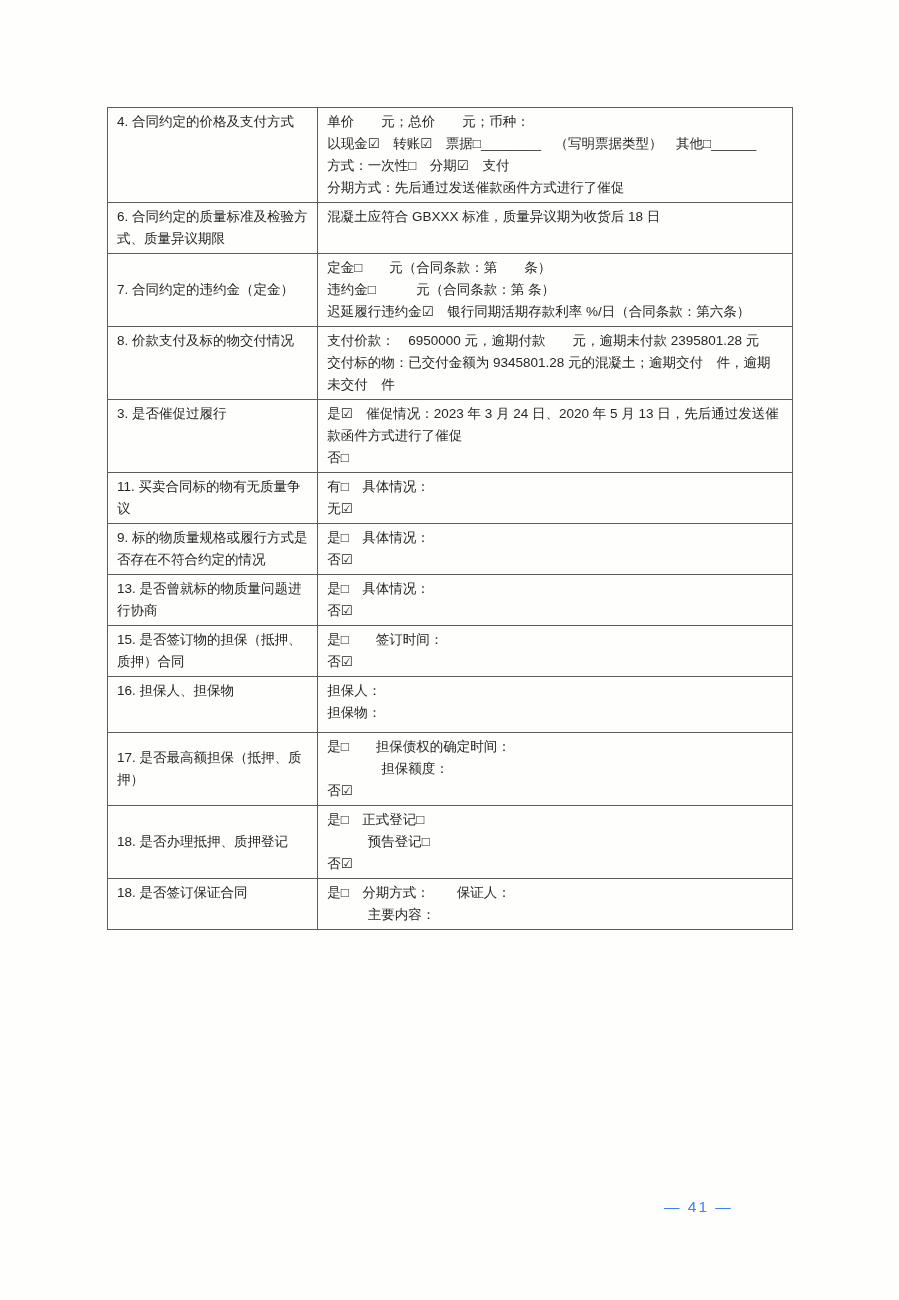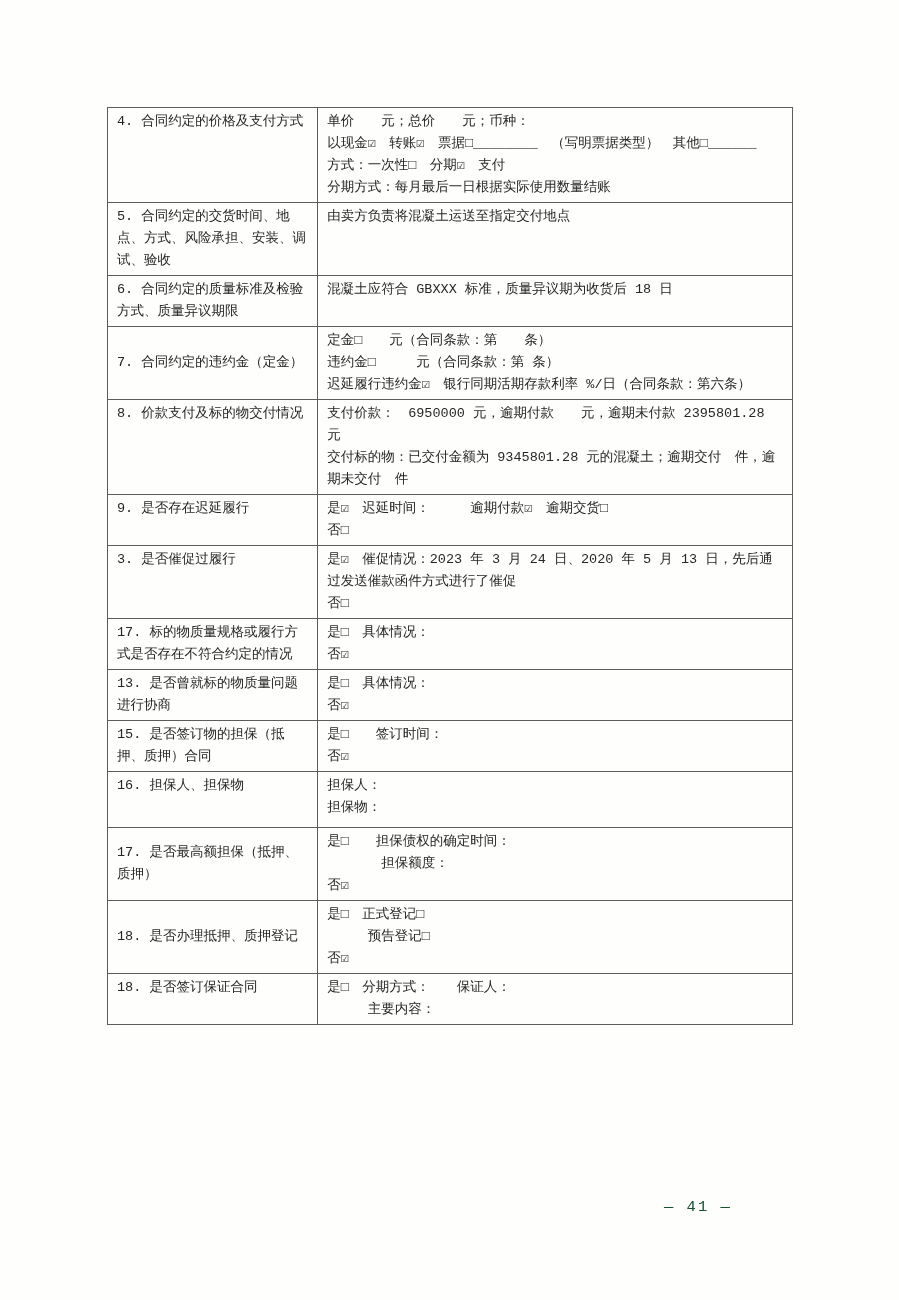--- a/index.html
+++ b/index.html
@@ -6,21 +6,21 @@
     margin: 0;
     padding: 0;
     background: #ffffff;
   }
   .page {
     position: relative;
     width: 899px;
     height: 1300px;
     background: #fefefdU;
     background: #fefefd;
-    font-family: Liberation Mono, monospace;
+    font-family: Liberation Sans, sans-serif;
     color: #1f1f1f;
     overflow: hidden;
   }
   table.form-table {
     position: absolute;
     left: 107px;
     top: 107px;
     width: 686px;
     border-collapse: collapse;
     table-layout: fixed;
@@ -38,69 +38,65 @@
   td.label-cell { width: 189px; }
   td.content-cell { width: 451px; }
   tr.vc td.label-cell { vertical-align: middle; }
   tr.pad16 td { padding-bottom: 8px; }
   .footer-page-number {
     position: absolute;
     left: 664px;
     top: 1198px;
     font-size: 15.5px;
     letter-spacing: 2px;
-    color: #14532d;
+    color: #3b82f6;
     white-space: pre;
   }
 </style>
 </head>
 <body>
 
 <div class="page">
 
   <table class="form-table">
     <tbody>
       <tr>
         <td class="label-cell">4. 合同约定的价格及支付方式</td>
         <td class="content-cell">单价　　元；总价　　元；币种：
 以现金☑　转账☑　票据□________　（写明票据类型）　其他□______
 方式：一次性□　分期☑　支付
-分期方式：每月最后一日根据实际使用数量结账</td>
-      </tr>
-      <tr>
-        <td class="label-cell">5. 合同约定的交货时间、地点、方式、风险承担、安装、调试、验收</td>
-        <td class="content-cell">由卖方负责将混凝土运送至指定交付地点</td>
+分期方式：先后通过发送催款函件方式进行了催促</td>
       </tr>
       <tr>
         <td class="label-cell">6. 合同约定的质量标准及检验方式、质量异议期限</td>
         <td class="content-cell">混凝土应符合 GBXXX 标准，质量异议期为收货后 18 日</td>
       </tr>
       <tr class="vc">
         <td class="label-cell">7. 合同约定的违约金（定金）</td>
         <td class="content-cell">定金□　　元（合同条款：第　　条）
 违约金□　　　元（合同条款：第 条）
 迟延履行违约金☑　银行同期活期存款利率 %/日（合同条款：第六条）</td>
       </tr>
       <tr>
         <td class="label-cell">8. 价款支付及标的物交付情况</td>
         <td class="content-cell">支付价款：　6950000 元，逾期付款　　元，逾期未付款 2395801.28 元
 交付标的物：已交付金额为 9345801.28 元的混凝土；逾期交付　件，逾期未交付　件</td>
       </tr>
       <tr>
-        <td class="label-cell">9. 是否存在迟延履行</td>
-        <td class="content-cell">是☑　迟延时间：　　　逾期付款☑　逾期交货□
-否□</td>
-      </tr>
-      <tr>
         <td class="label-cell">3. 是否催促过履行</td>
         <td class="content-cell">是☑　催促情况：2023 年 3 月 24 日、2020 年 5 月 13 日，先后通过发送催款函件方式进行了催促
 否□</td>
       </tr>
       <tr>
-        <td class="label-cell">17. 标的物质量规格或履行方式是否存在不符合约定的情况</td>
+        <td class="label-cell">11. 买卖合同标的物有无质量争议</td>
+        <td class="content-cell">有□　具体情况：
+无☑</td>
+      </tr>
+      <tr>
+        <td class="label-cell">9. 标的物质量规格或履行方式是否存在不符合约定的情况</td>
         <td class="content-cell">是□　具体情况：
 否☑</td>
       </tr>
       <tr>
         <td class="label-cell">13. 是否曾就标的物质量问题进行协商</td>
         <td class="content-cell">是□　具体情况：
 否☑</td>
       </tr>
       <tr>
         <td class="label-cell">15. 是否签订物的担保（抵押、质押）合同</td>

